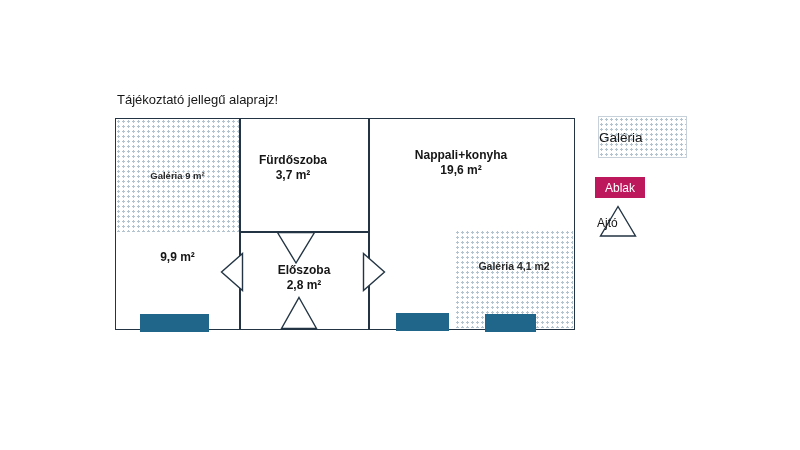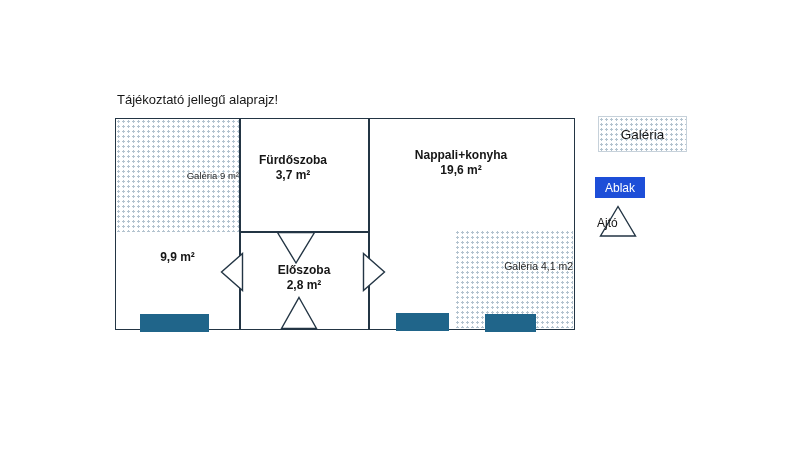--- a/index.html
+++ b/index.html
@@ -5,25 +5,25 @@
   *{box-sizing:border-box;margin:0;padding:0;}
   html,body{width:800px;height:450px;}
   body{position:relative;background:#ffffff;font-family:"Liberation Sans",sans-serif;color:#111;overflow:hidden;}
   .abs{position:absolute;}
   .dots{background-image:radial-gradient(circle,#b3c3cf 1px,transparent 1.2px);background-size:5px 5px;}
   #title{left:117px;top:92px;font-size:13px;color:#161616;}
   #plan{left:115px;top:118px;width:460px;height:212px;border:1.5px solid #233544;}
   .wall{position:absolute;background:#233544;}
   .room-label{position:absolute;text-align:center;font-size:12px;font-weight:600;line-height:15px;color:#161616;}
   .room-label span{display:block;}
-  .sub-label{position:absolute;text-align:right;font-weight:400;color:#2a2a2a;}
+  .sub-label{position:absolute;text-align:center;font-weight:700;color:#2a2a2a;}
   .window{position:absolute;background:#20658a;}
   .door{position:absolute;}
-  #legend-galeria{left:598px;top:116px;width:89px;height:36px;border:1px solid #c6d1da;display:flex;align-items:center;justify-content:center;font-size:13.5px;color:#161616;}
-  #legend-ablak{left:595px;top:177px;width:50px;height:21px;background:#1d4ed8;color:#ffffff;display:flex;align-items:center;justify-content:center;font-size:12px;}
+  #legend-galeria{left:598px;top:116px;width:89px;height:42px;border:1px solid #c6d1da;display:flex;align-items:center;font-size:13.5px;color:#161616;}
+  #legend-ablak{left:595px;top:177px;width:50px;height:21px;background:#be185d;color:#ffffff;display:flex;align-items:center;justify-content:center;font-size:12px;}
   #legend-ajto-svg{left:599px;top:205px;}
   #legend-ajto-label{left:597px;top:216px;font-size:12px;color:#161616;z-index:2;}
 </style>
 </head>
 <body>
 
 <div class="abs" id="title">Tájékoztató jellegű alaprajz!</div>
 
 <div class="abs" id="plan">
 

